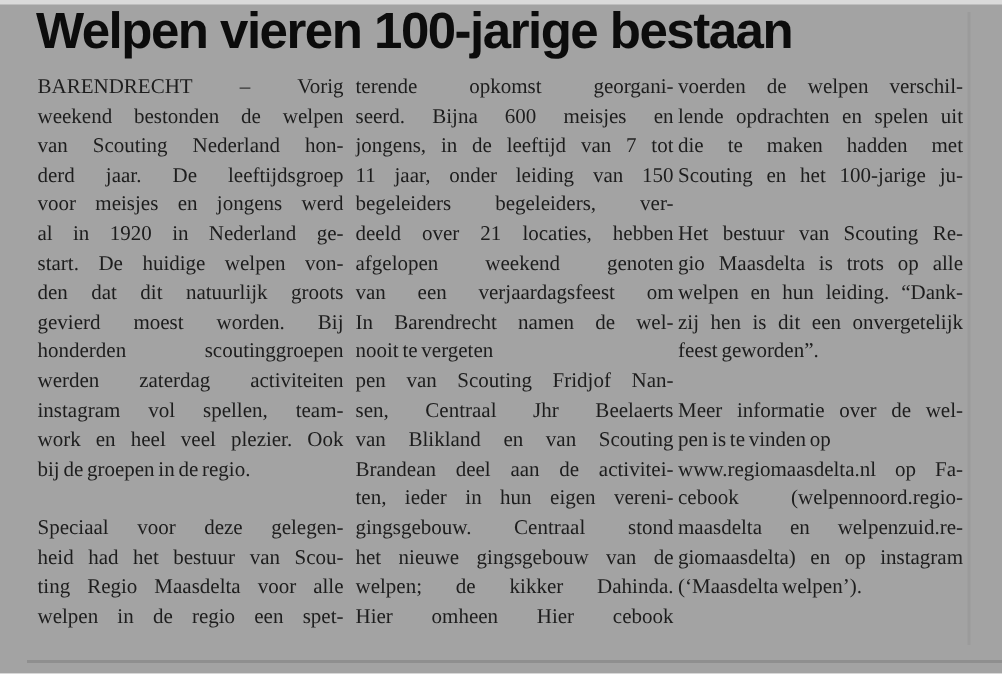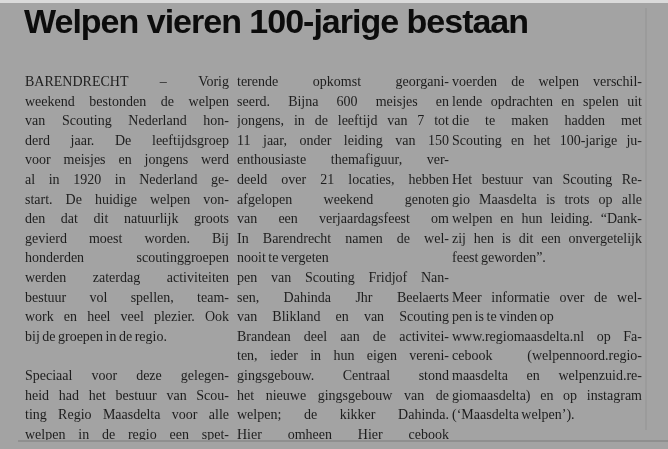--- a/index.html
+++ b/index.html
@@ -29,21 +29,21 @@
     width: 620px;
     font-family: "Liberation Sans", sans-serif;
     font-weight: bold;
     font-size: 34px;
     letter-spacing: -1px;
     color: #0c0c0c;
     white-space: nowrap;
   }
   .col {
     position: absolute;
-    top: 72px;
+    top: 49px;
     height: 374px;
     overflow: hidden;
   }
   .col1 { left: 25px;  width: 204px; }
   .col2 { left: 237px; width: 212px; }
   .col3 { left: 452px; width: 190px; }
   .line {
     height: 19.6px;
     line-height: 19.6px;
     font-size: 14px;
@@ -83,42 +83,42 @@
       <div class="line j">weekend bestonden de welpen</div>
       <div class="line j">van Scouting Nederland hon-</div>
       <div class="line j">derd jaar. De leeftijdsgroep</div>
       <div class="line j">voor meisjes en jongens werd</div>
       <div class="line j">al in 1920 in Nederland ge-</div>
       <div class="line j">start. De huidige welpen von-</div>
       <div class="line j">den dat dit natuurlijk groots</div>
       <div class="line j">gevierd moest worden. Bij</div>
       <div class="line j">honderden scoutinggroepen</div>
       <div class="line j">werden zaterdag activiteiten</div>
-      <div class="line j">bestuur vol spellen, team-</div>
+      <div class="line j">instagram vol spellen, team-</div>
       <div class="line j">work en heel veel plezier. Ook</div>
       <div class="line">bij de groepen in de regio.</div>
       <div class="line blank"></div>
       <div class="line j">Speciaal voor deze gelegen-</div>
       <div class="line j">heid had het bestuur van Scou-</div>
       <div class="line j">ting Regio Maasdelta voor alle</div>
       <div class="line j">welpen in de regio een spet-</div>
     </div>
   <div class="col col2">
       <div class="line j">terende opkomst georgani-</div>
       <div class="line j">seerd. Bijna 600 meisjes en</div>
       <div class="line j">jongens, in de leeftijd van 7 tot</div>
       <div class="line j">11 jaar, onder leiding van 150</div>
-      <div class="line j">enthousiaste themafiguur, ver-</div>
+      <div class="line j">begeleiders begeleiders, ver-</div>
       <div class="line j">deeld over 21 locaties, hebben</div>
       <div class="line j">afgelopen weekend genoten</div>
       <div class="line j">van een verjaardagsfeest om</div>
       <div class="line j">In Barendrecht namen de wel-</div>
       <div class="line">nooit te vergeten</div>
       <div class="line j">pen van Scouting Fridjof Nan-</div>
-      <div class="line j">sen, Dahinda Jhr Beelaerts</div>
+      <div class="line j">sen, Centraal Jhr Beelaerts</div>
       <div class="line j">van Blikland en van Scouting</div>
       <div class="line j">Brandean deel aan de activitei-</div>
       <div class="line j">ten, ieder in hun eigen vereni-</div>
       <div class="line j">gingsgebouw. Centraal stond</div>
       <div class="line j">het nieuwe gingsgebouw van de</div>
       <div class="line j">welpen; de kikker Dahinda.</div>
       <div class="line j">Hier omheen Hier cebook</div>
     </div>
   <div class="col col3">
       <div class="line j">voerden de welpen verschil-</div>

